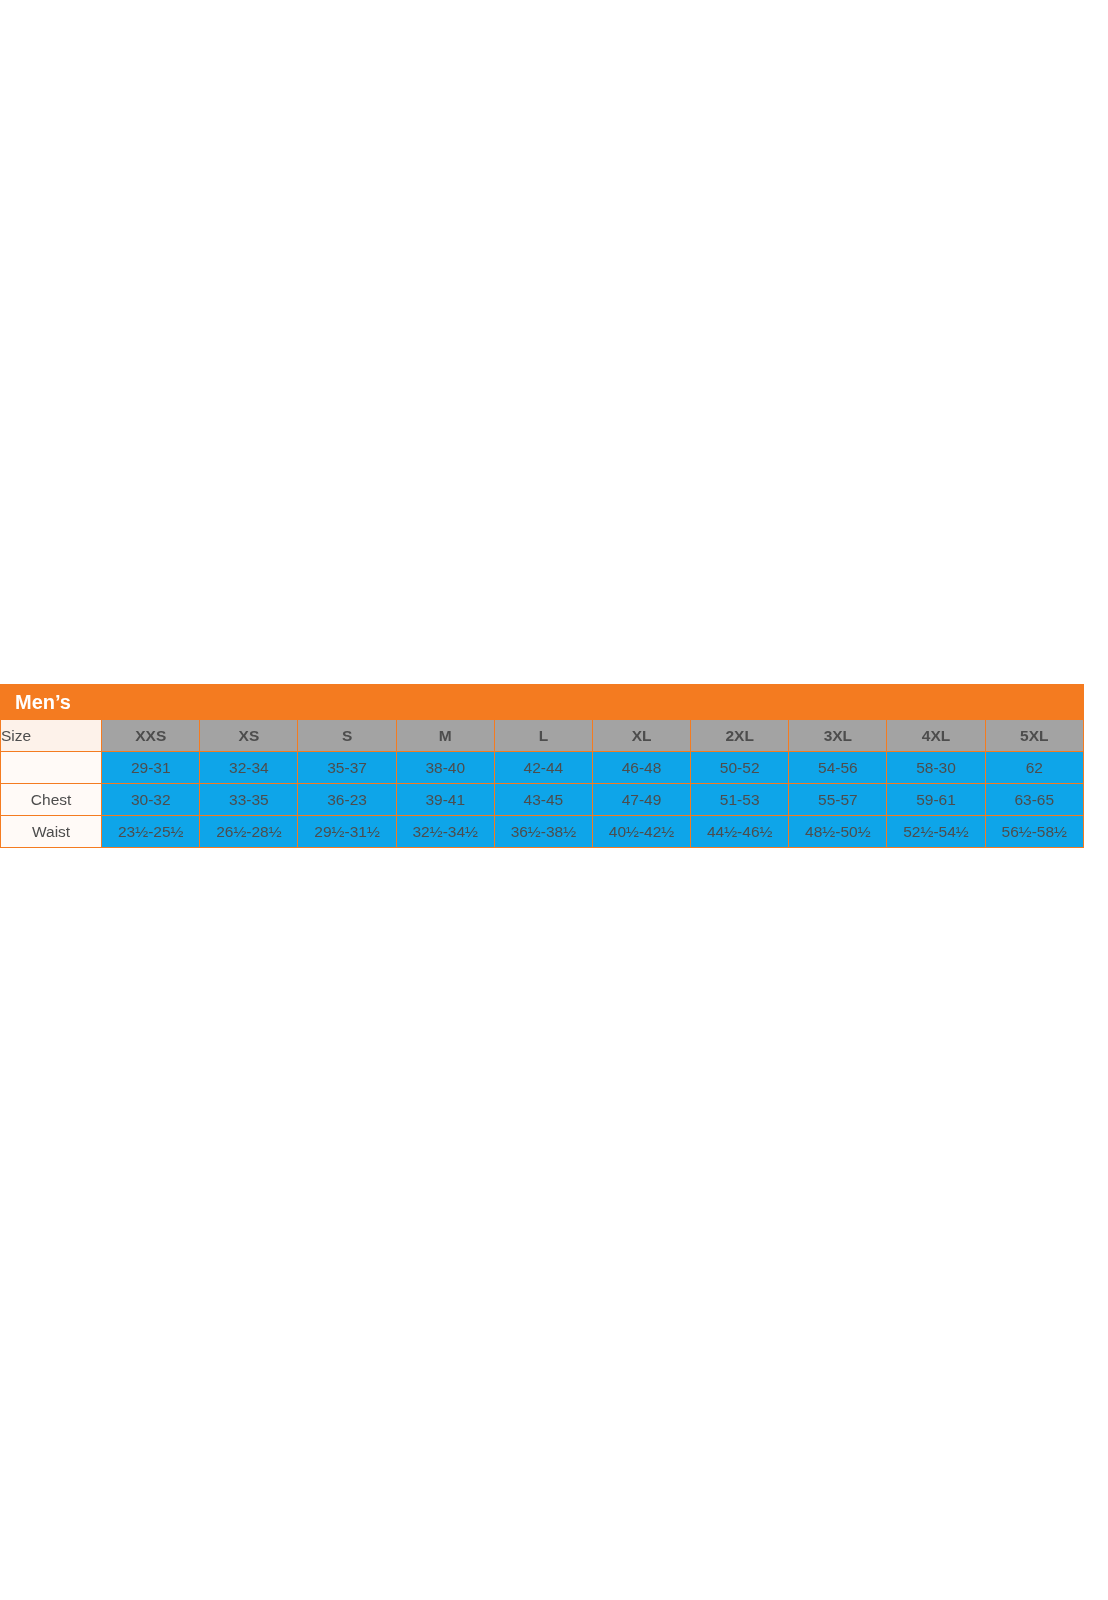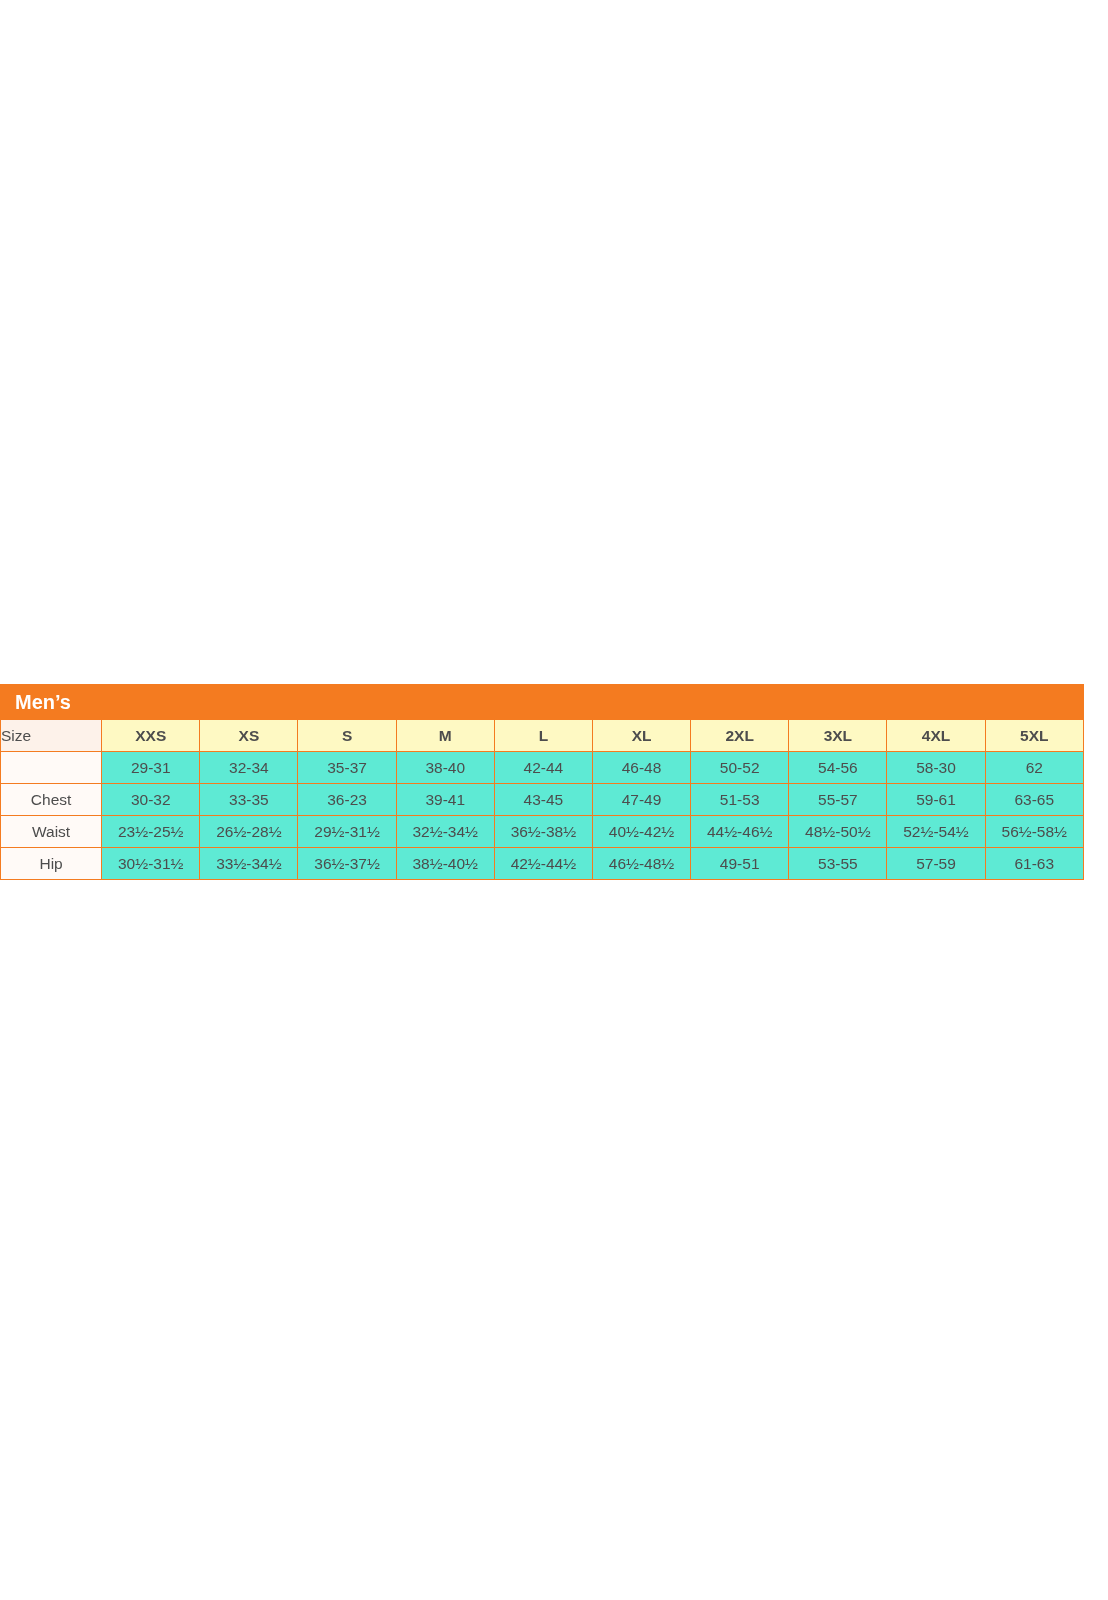--- a/index.html
+++ b/index.html
@@ -53,38 +53,38 @@
     color: #ffffff;
     font-size: 20px;
     font-weight: bold;
     text-align: left;
     padding-left: 14px;
     height: 34px;
     line-height: 34px;
   }
   
   tr.head-row td {
-    background: #fef9c3;
+    background: #a3a3a3;
     font-weight: bold;
     color: #4d4d4d;
     font-size: 15.5px;
   }
   tr.head-row td.rowlabel {
     font-weight: normal;
     text-align: left;
     padding-left: 0;
     background: #fdf2ea;
   }
   
   tr.data-row td.rowlabel {
     text-align: center;
     background: #ffffff;
   }
   tr.data-row td {
-    background: #5eead4;
+    background: #0ea5e9;
   }
   tr.data-row td.rowlabel {
     background: #fffaf7;
   }
   
   col.c-label { width: 101px; }
   col.c-size  { width: 98px; }
 </style>
 </head>
 <body>
@@ -158,29 +158,16 @@
           <td>29½-31½</td>
           <td>32½-34½</td>
           <td>36½-38½</td>
           <td>40½-42½</td>
           <td>44½-46½</td>
           <td>48½-50½</td>
           <td>52½-54½</td>
           <td>56½-58½</td>
         </tr>
 
-        <tr class="data-row">
-          <td class="rowlabel">Hip</td>
-          <td>30½-31½</td>
-          <td>33½-34½</td>
-          <td>36½-37½</td>
-          <td>38½-40½</td>
-          <td>42½-44½</td>
-          <td>46½-48½</td>
-          <td>49-51</td>
-          <td>53-55</td>
-          <td>57-59</td>
-          <td>61-63</td>
-        </tr>
       </tbody>
     </table>
   </div>
 </div>
 
 </body></html>

